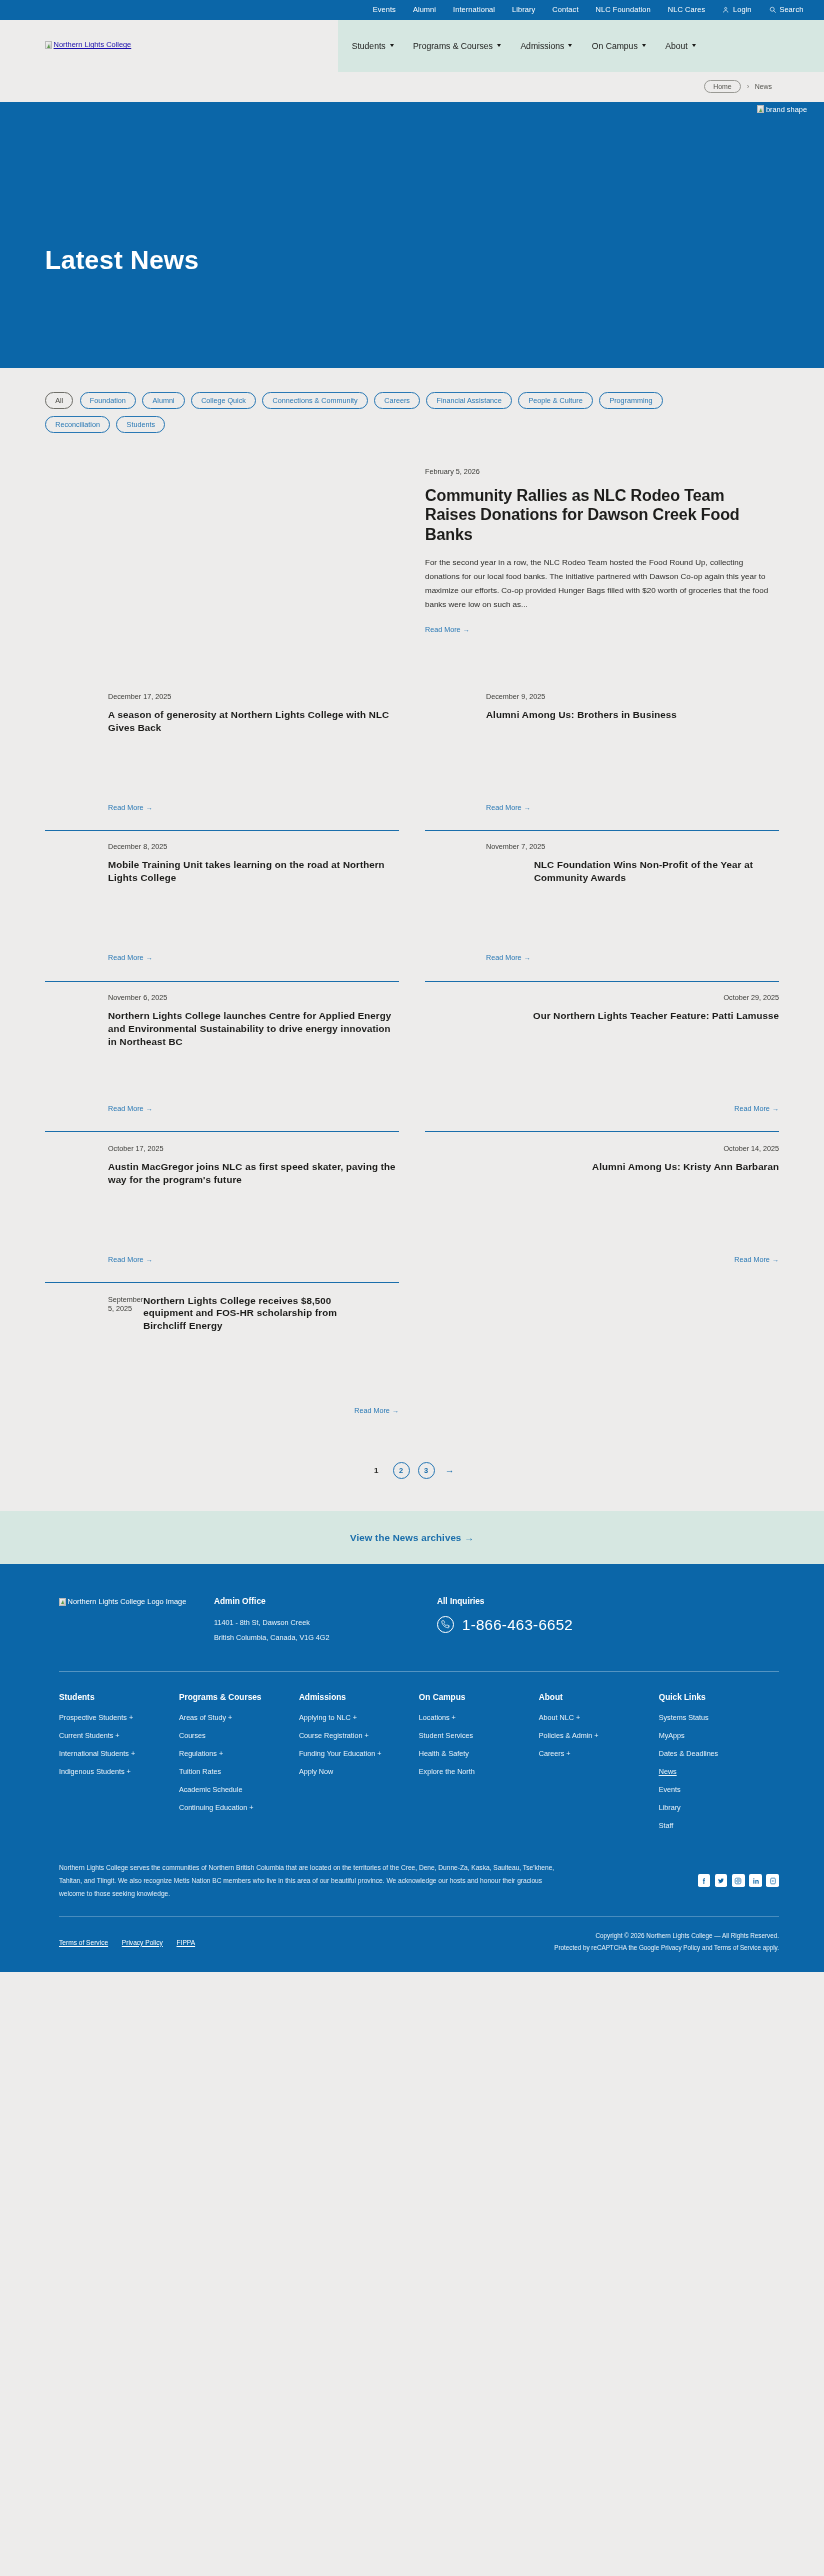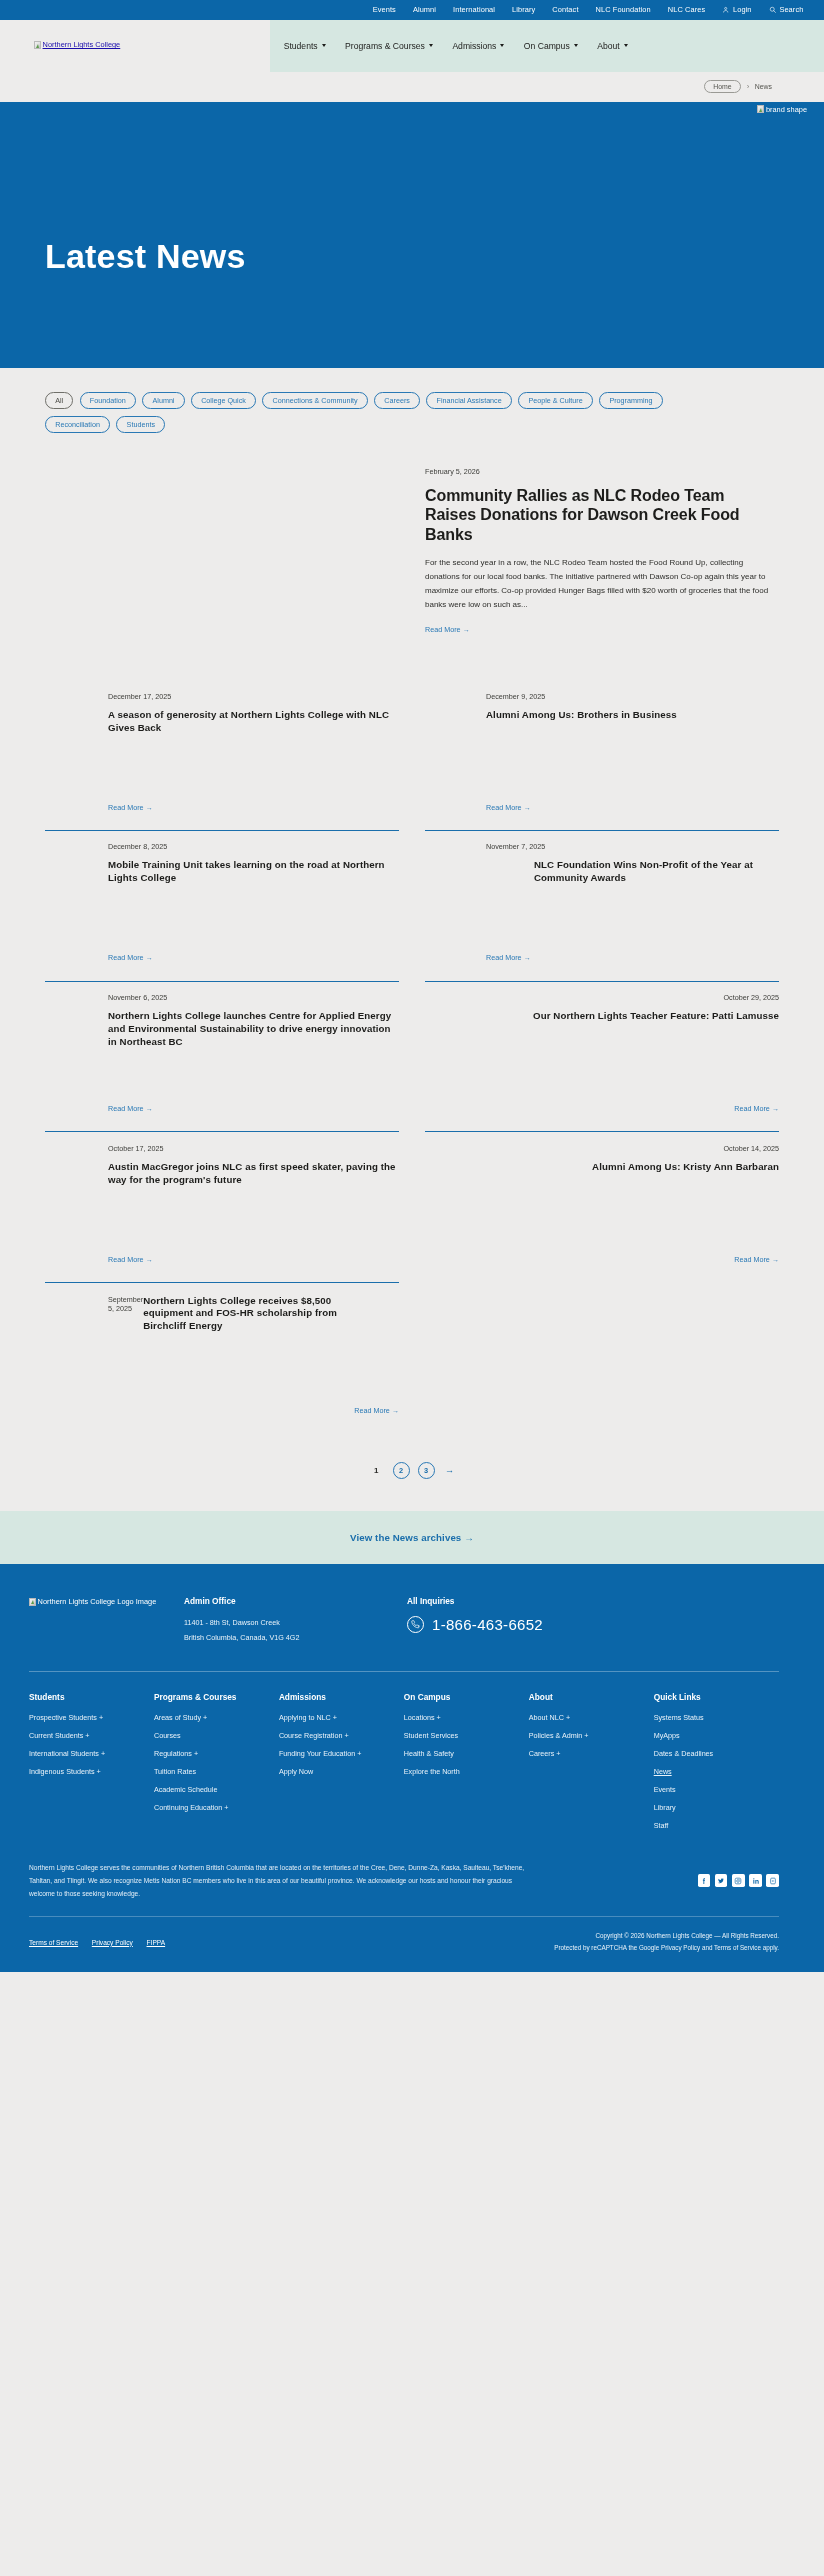--- a/index.html
+++ b/index.html
@@ -34,25 +34,25 @@
   .u-ico { display: inline-block; width: 7.4px; height: 7.4px; }
   .u-ico svg { display: block; }
 
   
   .header {
     height: 52px;
     display: flex;
     background: #edeceb;
   }
   .header-left {
-    width: 270px;
+    width: 338px;
     background: #edeceb;
     display: flex;
     align-items: center;
-    padding-left: 34px;
+    padding-left: 45px;
   }
   .broken-img {
     display: inline-flex;
     align-items: center;
     gap: 1.7px;
     color: #1a0dab;
     font-size: 7.4px;
     text-decoration: underline;
     line-height: 1.1;
   }
@@ -132,21 +132,21 @@
     right: 17px;
     color: #ffffff;
     font-size: 7.4px;
     display: inline-flex;
     align-items: center;
     gap: 1.7px;
     text-decoration: none;
   }
   .hero-title {
     color: #ffffff;
-    font-size: 34px;
+    font-size: 26px;
     font-weight: 700;
     letter-spacing: 0.2px;
     padding: 0 0 92px 45px;
   }
 
   
   .filters {
     padding: 24px 45px 0 45px;
     display: flex;
     flex-wrap: wrap;
@@ -279,21 +279,21 @@
   }
   .archives a {
     color: #1a6eab;
     font-size: 9.7px;
     font-weight: 700;
     text-decoration: none;
     letter-spacing: 0.1px;
   }
 
   
-  .footer { background: #0B66A8; color: #fff; padding: 32px 45px 0 29px; }
+  .footer { background: #0B66A8; color: #fff; padding: 32px 45px 0 59px; }
   .f-contact { display: flex; gap: 0; align-items: flex-start; }
   .f-logo { width: 155px; font-size: 7.2px; line-height: 2.1; color: #ffffff; }
   .f-logo .broken-img { color: #ffffff; text-decoration: none; }
   .f-admin { width: 223px; }
   .f-h { font-size: 8.3px; font-weight: 700; margin-bottom: 10.3px; }
   .f-addr { font-size: 7.2px; line-height: 2.05; color: #eaf3fa; }
   .f-inq { flex: 1; }
   .f-phone {
     display: flex;
     align-items: center;

